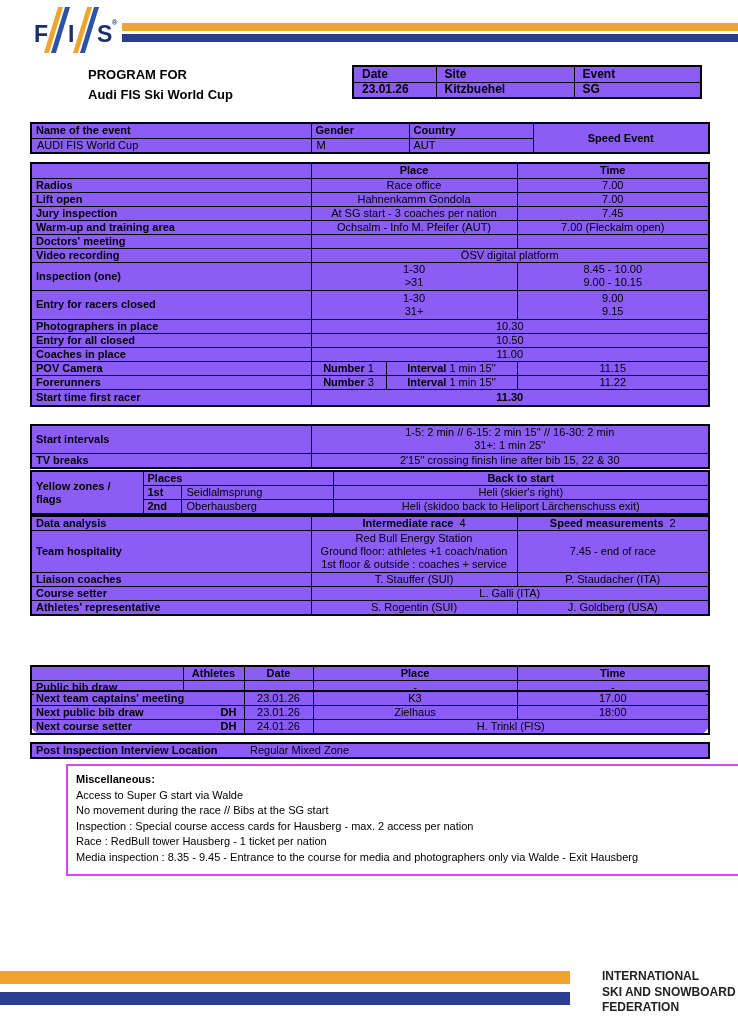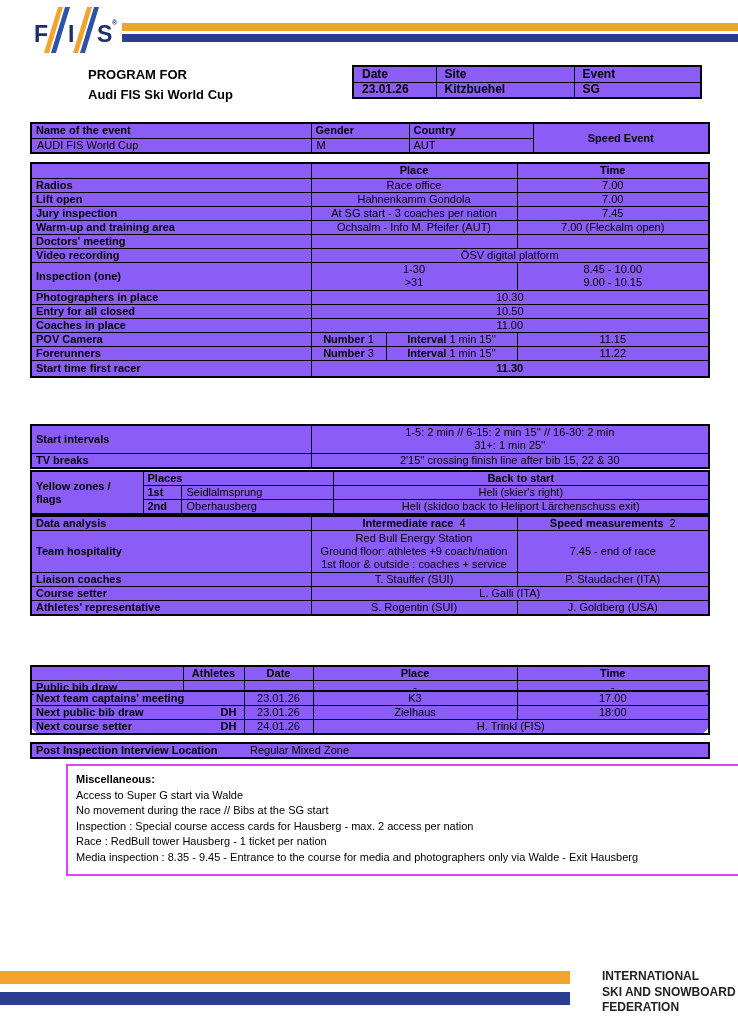--- a/index.html
+++ b/index.html
@@ -147,20 +147,31 @@
       <td class="lab">Inspection (one)</td>
       <td class="c" colspan="2">
         <div>1-30</div>
         <div>&gt;31</div>
       </td>
       <td class="c">
         <div>8.45 - 10.00</div>
         <div>9.00 - 10.15</div>
       </td>
     </tr>
+    <tr style="height:29px">
+      <td class="lab">Entry for racers closed</td>
+      <td class="c" colspan="2">
+        <div>1-30</div>
+        <div>31+</div>
+      </td>
+      <td class="c">
+        <div>9.00</div>
+        <div>9.15</div>
+      </td>
+    </tr>
     <tr style="height:14px">
       <td class="lab">Photographers in place</td>
       <td class="c" colspan="3">10.30</td>
     </tr>
     <tr style="height:13px">
       <td class="lab">Entry for all closed</td>
       <td class="c" colspan="3">10.50</td>
     </tr>
     <tr style="height:14px">
       <td class="lab">Coaches in place</td>
@@ -243,21 +254,21 @@
     <tbody>
         <tr style="height:13px">
       <td class="lab">Data analysis</td>
       <td class="c"><span class="b">Intermediate race</span><span class="cnt">4</span></td>
       <td class="c"><span class="b">Speed measurements</span><span class="cnt">2</span></td>
     </tr>
     <tr style="height:42px">
       <td class="lab">Team hospitality</td>
       <td class="c">
         <div>Red Bull Energy Station</div>
-        <div>Ground floor: athletes +9 coach/nation</div>
+        <div>Ground floor: athletes +1 coach/nation</div>
         <div>1st floor &amp; outside : coaches + service</div>
       </td>
       <td class="c">7.45 - end of race</td>
     </tr>
     <tr style="height:13px">
       <td class="lab">Liaison coaches</td>
       <td class="c">T. Stauffer (SUI)</td>
       <td class="c">P. Staudacher (ITA)</td>
     </tr>
     <tr style="height:13px">

